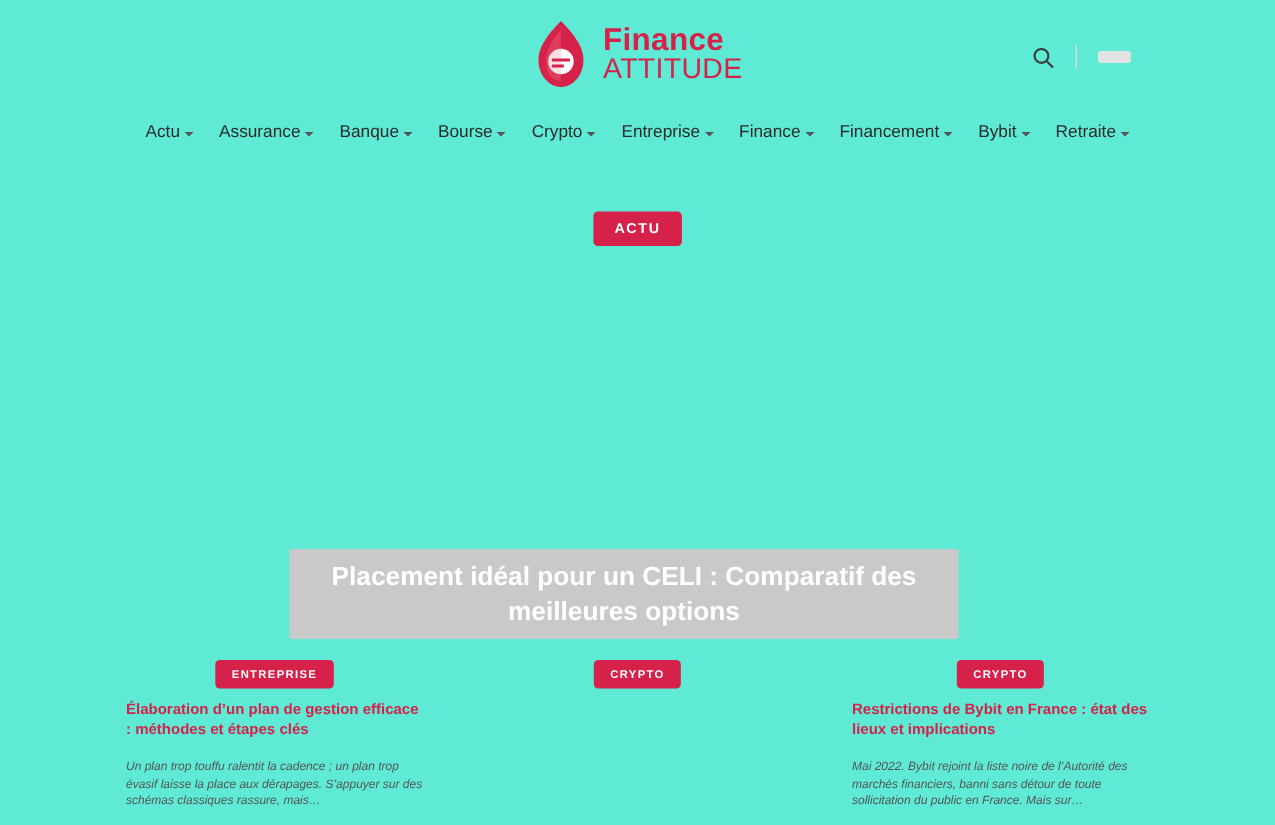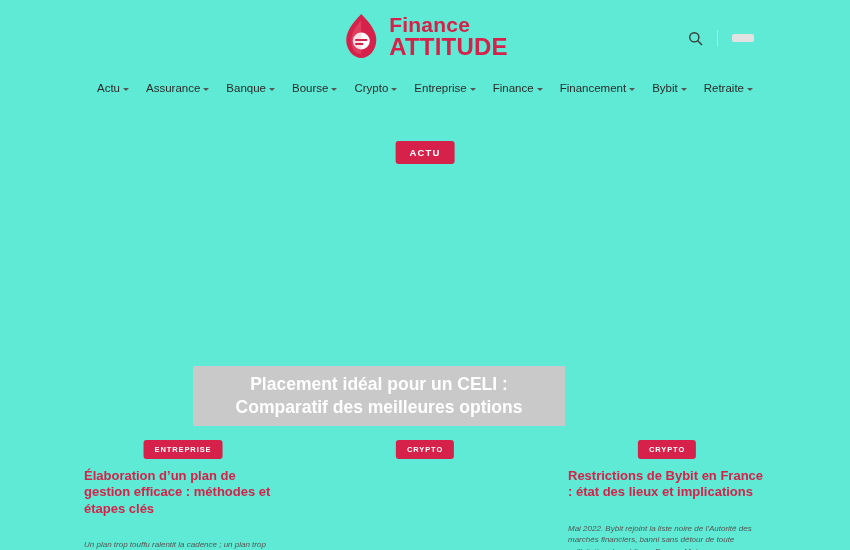--- a/index.html
+++ b/index.html
@@ -19,21 +19,21 @@
   }
   .logo-mark {
     width: 38px; height: 48px; position: relative;
   }
   .logo-mark svg { display:block; }
   .logo-text { line-height: 1.0; }
   .logo-line1 {
     font-size: 21px; font-weight: bold; color: #d6214a; letter-spacing: .2px;
   }
   .logo-line2 {
-    font-size: 24px; font-weight: bold; color: #d6214a; letter-spacing: .2px;
+    font-size: 19px; font-weight: normal; color: #d6214a; letter-spacing: .2px;
   }
 
   .header-tools {
     position: absolute; right: 96px; top: 30px;
     display: flex; align-items: center; gap: 14px;
   }
   .search-icon { width: 15px; height: 15px; cursor: pointer; color:#444; }
   .divider-v { width:1px; height:16px; background:#dcdcdc; }
   .menu-pill {
     width: 22px; height: 8px; background: #e2e2e2; border-radius: 2px;
@@ -55,21 +55,21 @@
   }
 
   
   .hero { position: relative; height: 330px; }
   .hero-badge {
     position: absolute; left: 50%; transform: translateX(-50%); top: 43px;
     background: #d6214a; color: #fff; font-size: 9.5px; font-weight: bold;
     letter-spacing: 1.1px; padding: 6px 14px; border-radius: 3px;
   }
   .hero-title {
-    position: absolute; left: 193px; top: 268px; width: 372px; height: 60px;
+    position: absolute; left: 193px; top: 268px; width: 446px; height: 60px;
     background: #c9c9c9;
     display: flex; align-items: center; justify-content: center;
     text-align: center; color: #ffffff;
     font-size: 17.5px; font-weight: bold; line-height: 1.3;
     padding: 0 16px;
   }
 
   
   .cards {
     position: absolute; top: 440px; left: 0; width: 850px;
@@ -77,22 +77,22 @@
   }
   .card { width: 198px; position: relative; }
   .card-tag {
     position: absolute; top: 0; left: 50%; transform: translateX(-50%);
     background: #d6214a; color:#fff; font-size: 7.5px; font-weight: bold;
     letter-spacing: .9px; padding: 5px 11px; border-radius: 3px;
     white-space: nowrap;
   }
   .card-body { padding-top: 28px; }
   .card-title {
-    font-size: 13px; font-weight: bold; color: #d6214a;
-    line-height: 1.25; margin-bottom: 22px;
+    font-size: 10px; font-weight: bold; color: #d6214a;
+    line-height: 1.25; margin-bottom: 12px;
   }
   .card-excerpt {
     font-size: 8px; color: #555; line-height: 1.45; font-style: italic;
   }
 </style>
 </head>
 <body>
 
 <div class="page">
 

